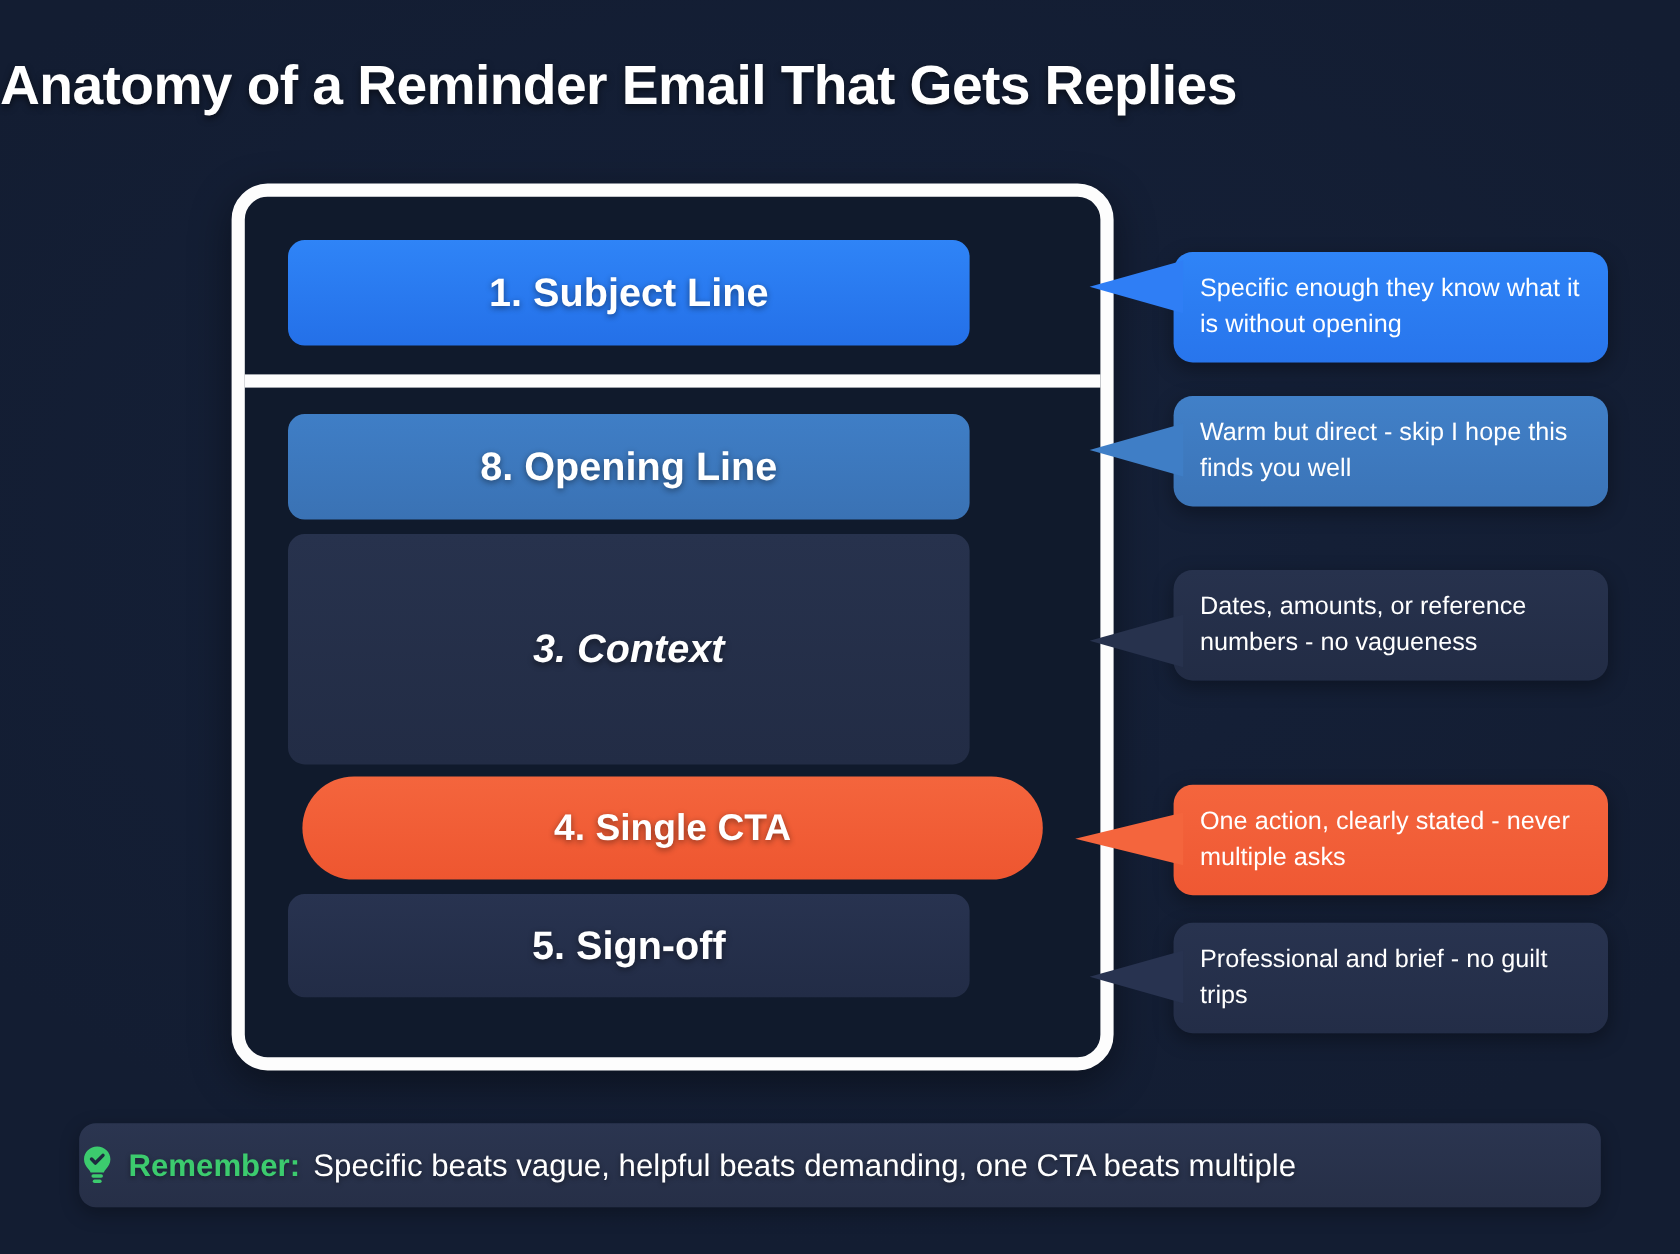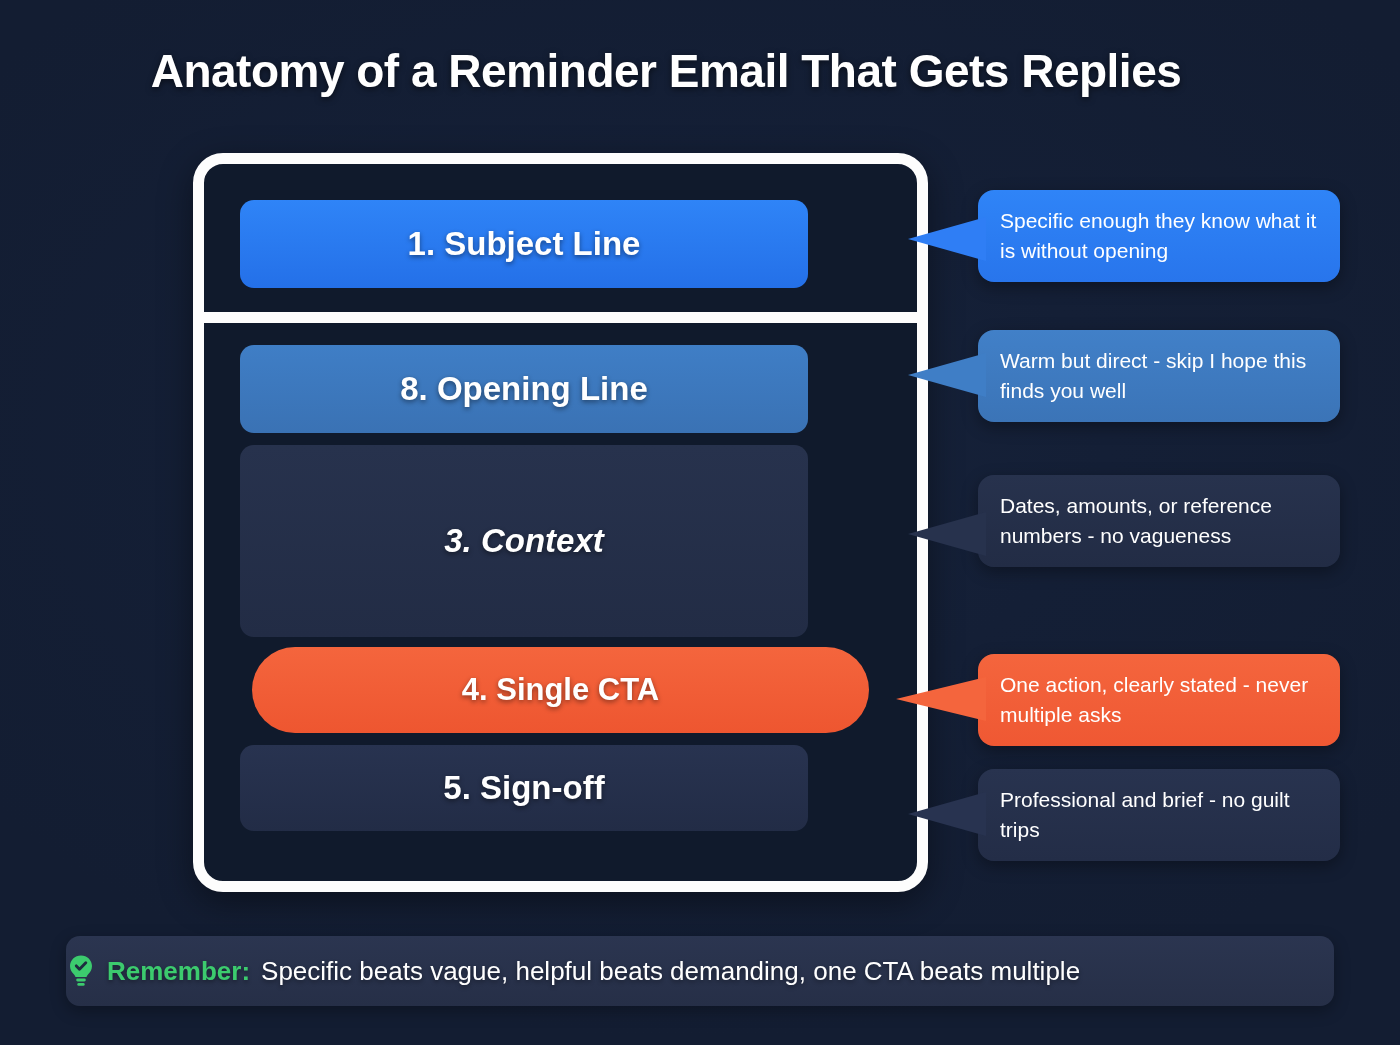--- a/index.html
+++ b/index.html
@@ -18,21 +18,20 @@
       linear-gradient(160deg, #17243d 0%, #141e35 50%, #131c30 100%);
     position: relative;
   }
 
   
   .title {
     position: absolute;
     top: 44px;
     left: 0;
     width: 1332px;
-    text-align: center;
     font-size: 46px;
     font-weight: bold;
     color: #ffffff;
     letter-spacing: -0.5px;
     text-shadow: 0 2px 6px rgba(0,0,0,0.55);
   }
 
   
   .frame {
     position: absolute;
@@ -123,21 +122,21 @@
     left: 978px;
     width: 362px;
     padding: 16px 22px;
     border-radius: 16px;
     color: #ffffff;
     font-size: 21px;
     line-height: 1.42;
     box-shadow: 0 5px 16px rgba(0,0,0,0.34);
     z-index: 2;
   }
-  .callout-1 { top: 190px; background: linear-gradient(180deg, #2f84f7 0%, #2875ec 100%); }
+  .callout-1 { top: 210px; background: linear-gradient(180deg, #2f84f7 0%, #2875ec 100%); }
   .callout-2 { top: 330px; background: linear-gradient(180deg, #4180c8 0%, #3b74b7 100%); }
   .callout-3 { top: 475px; background: linear-gradient(180deg, #27324d 0%, #222c45 100%); }
   .callout-4 { top: 654px; background: linear-gradient(180deg, #f4653d 0%, #ef5833 100%); }
   .callout-5 { top: 769px; background: linear-gradient(180deg, #28334f 0%, #232d47 100%); }
 
   
   .footer {
     position: absolute;
     left: 66px;
     top: 936px;

